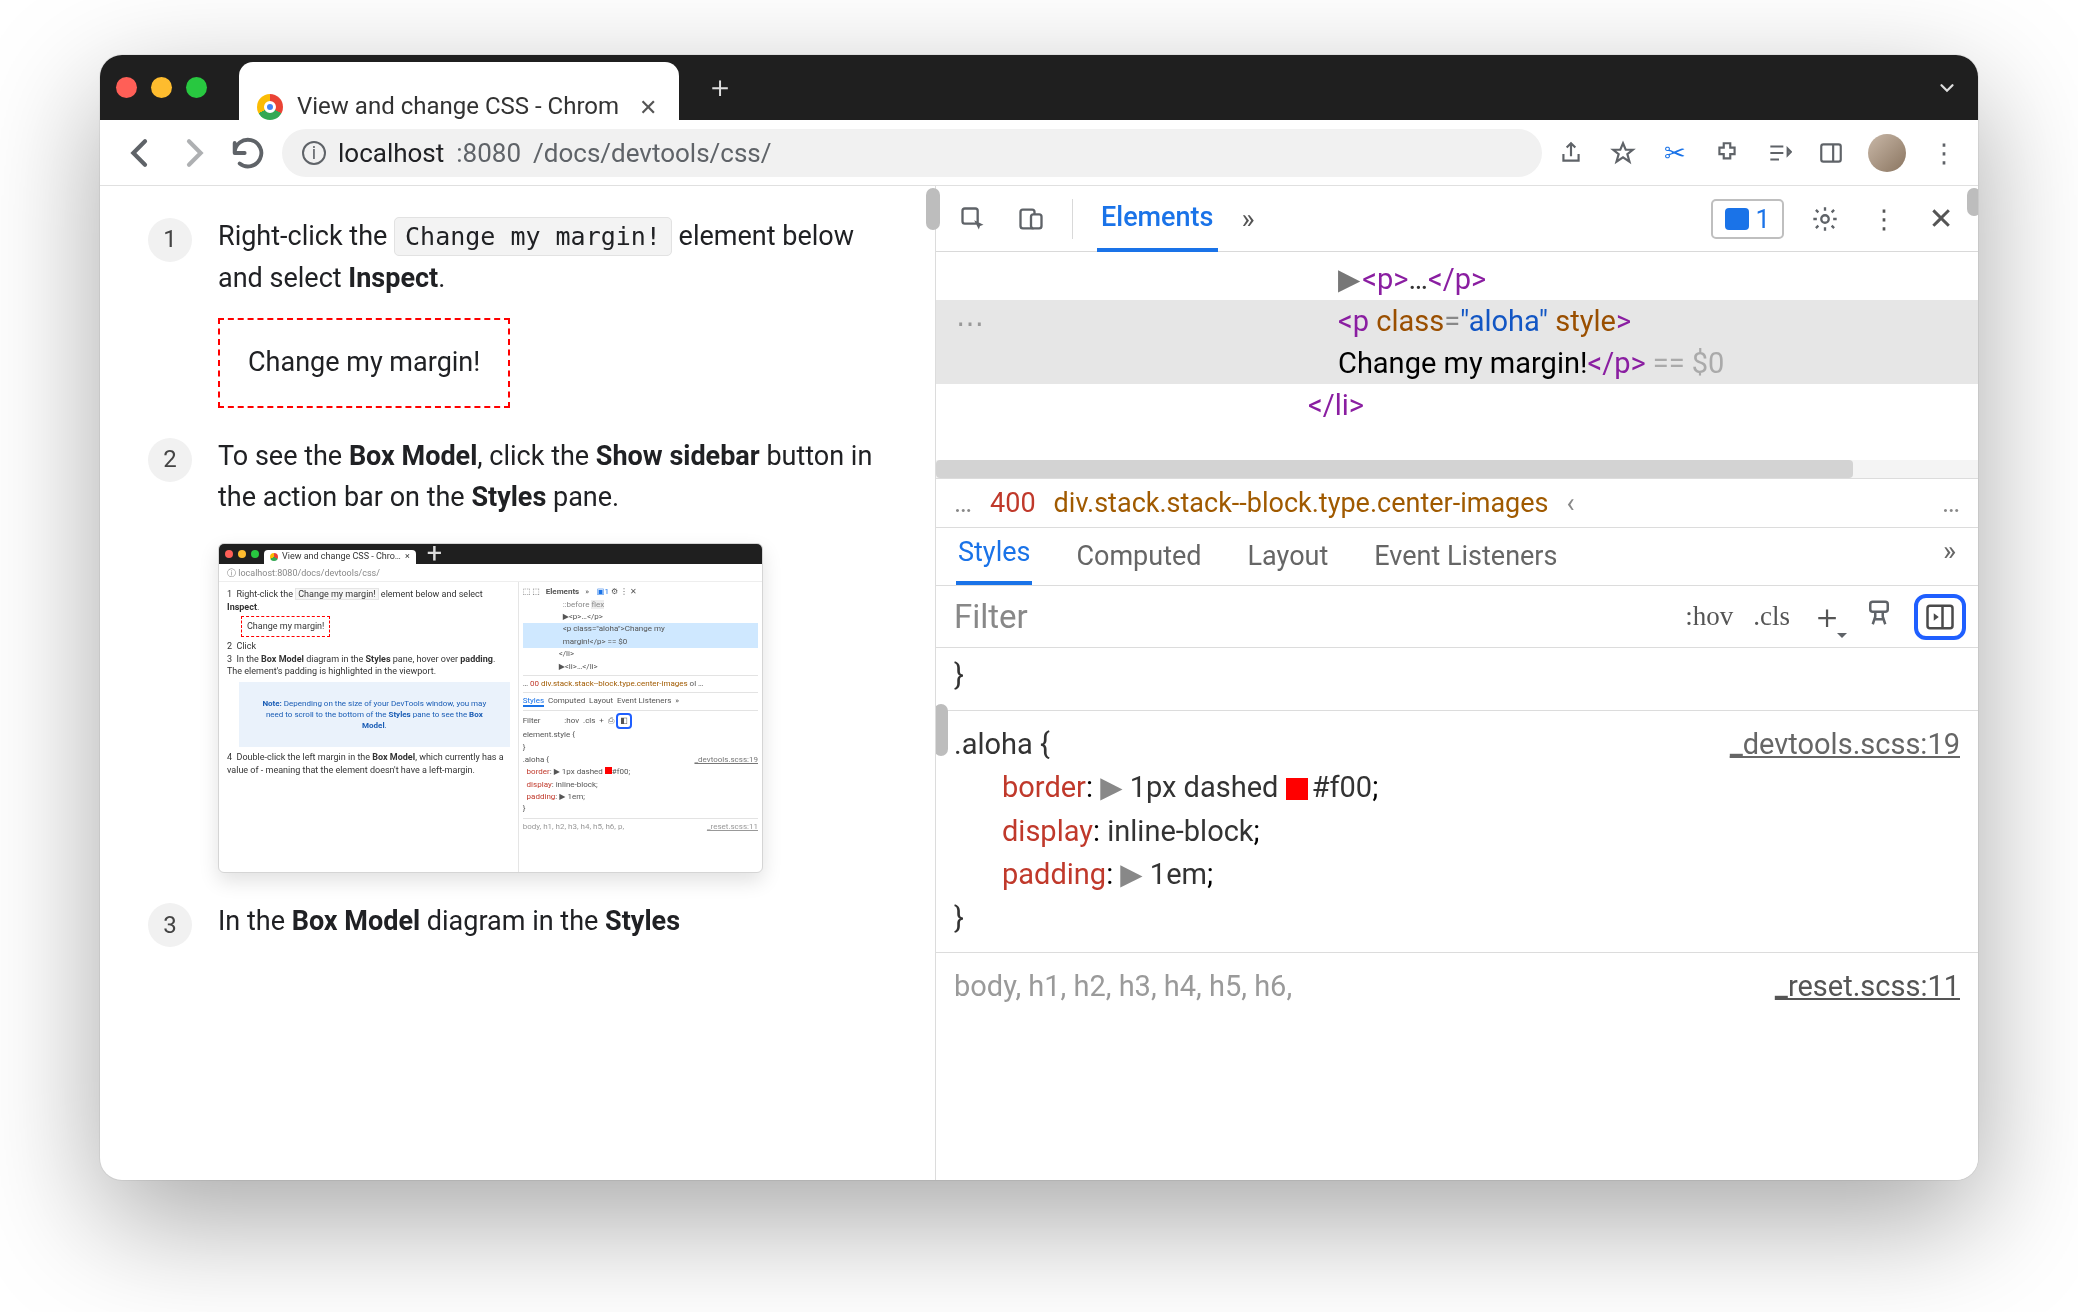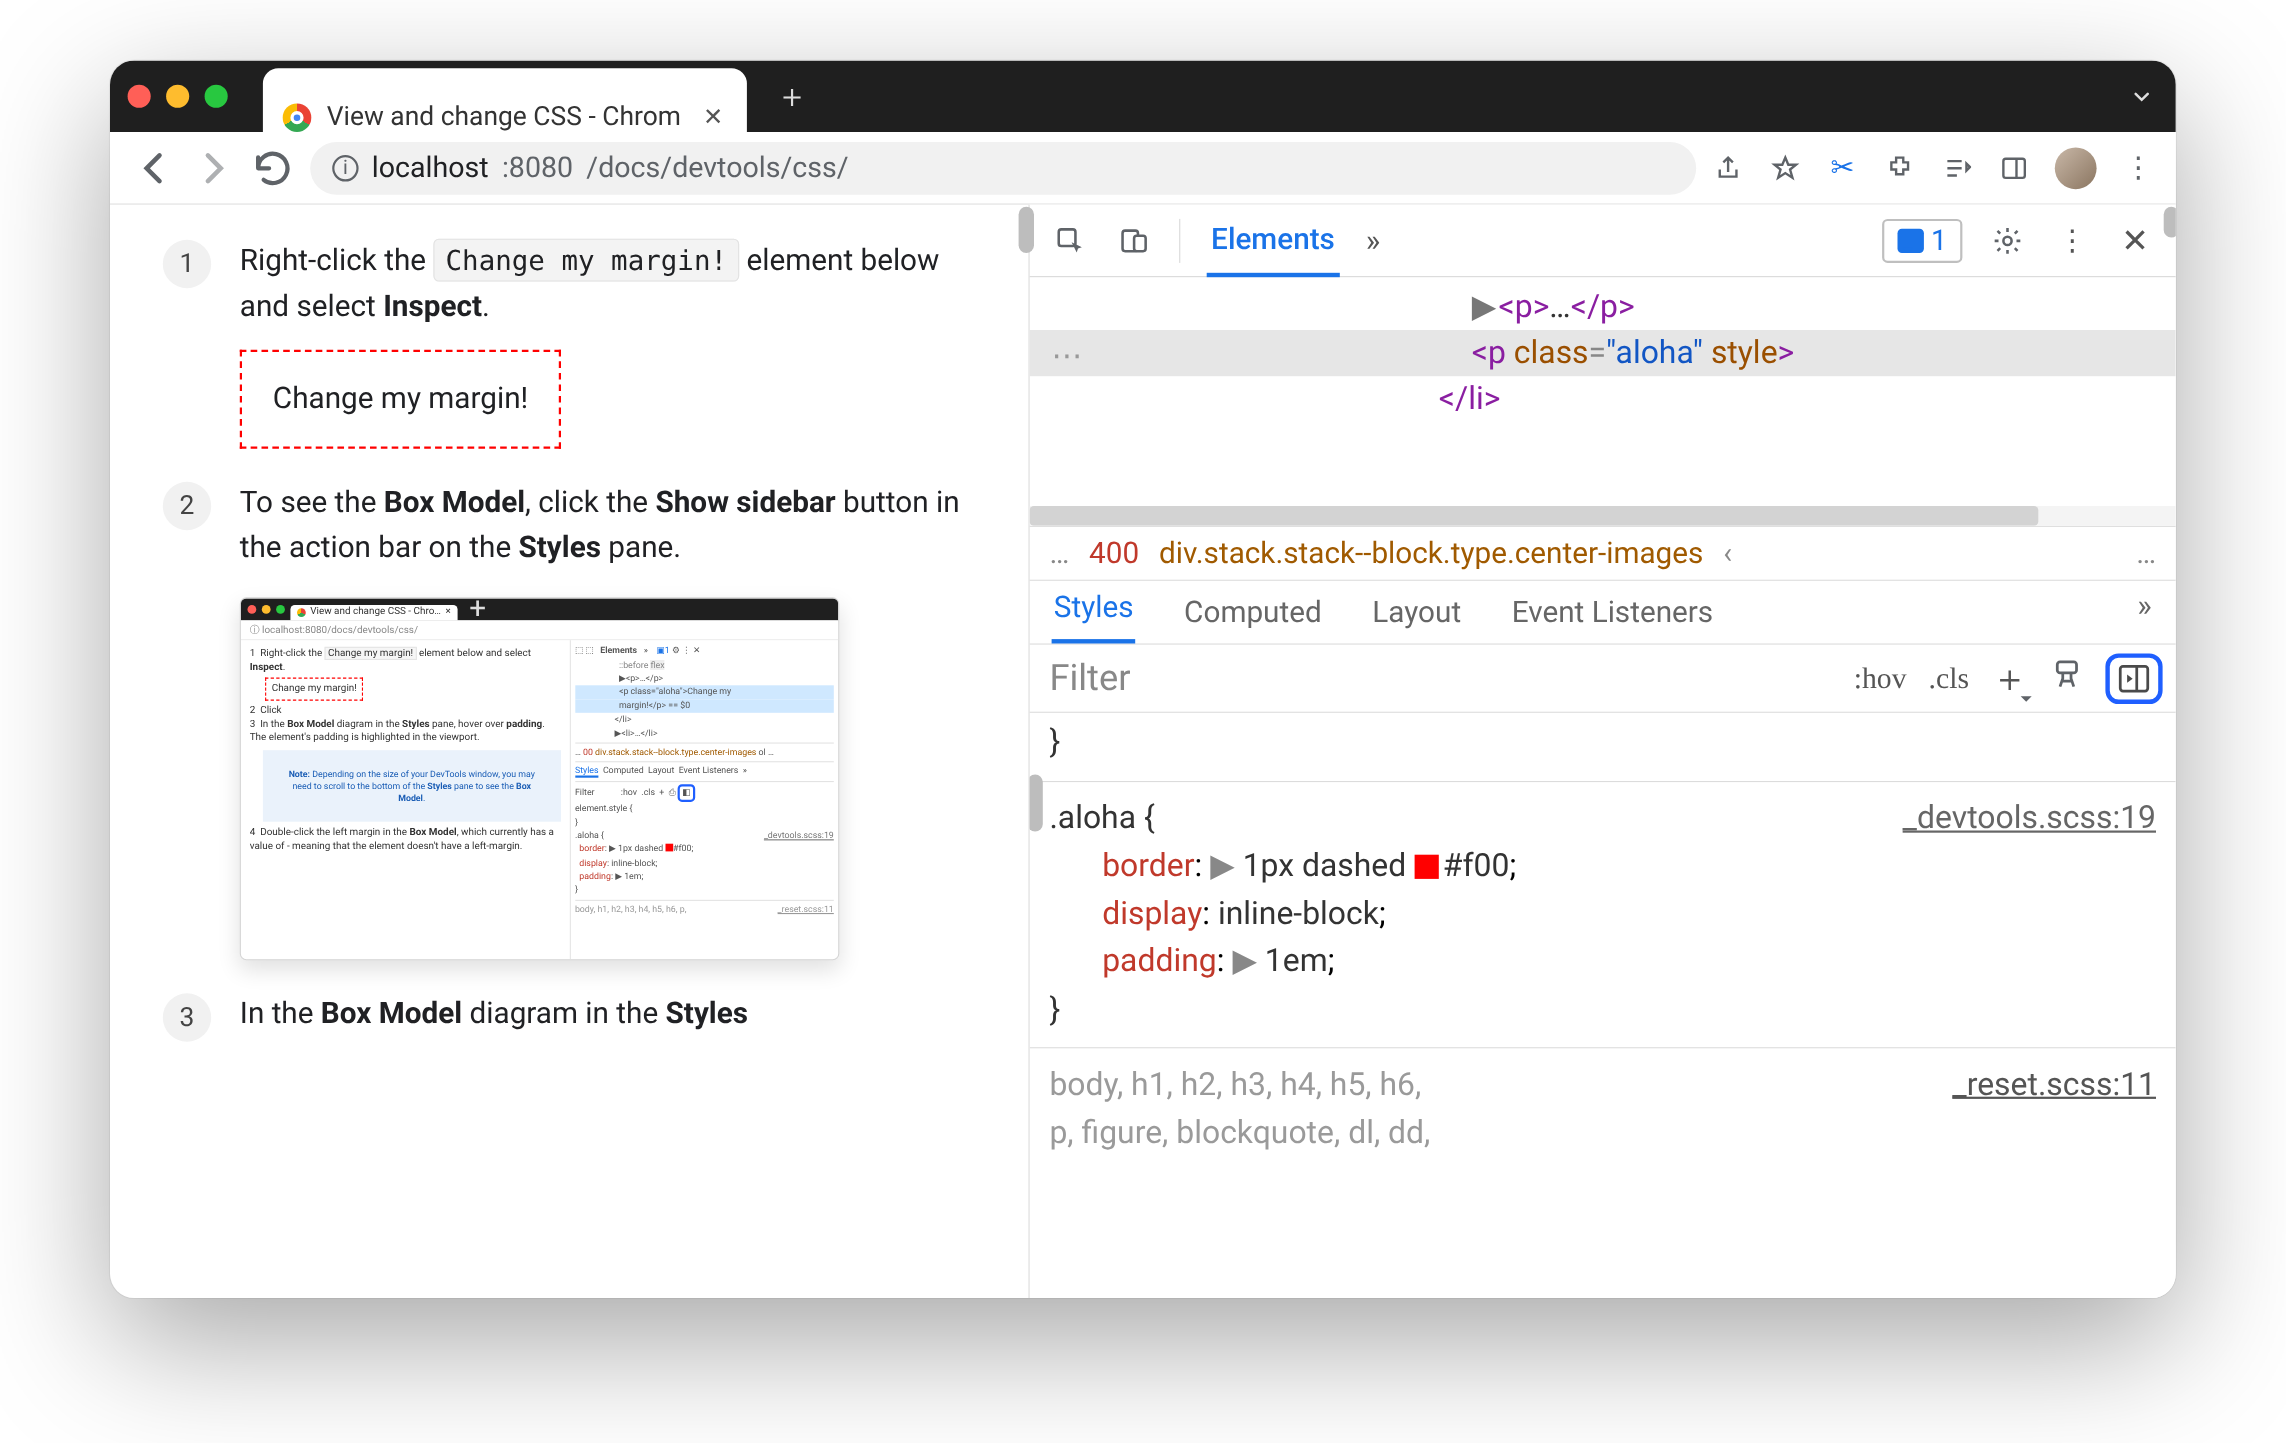--- a/index.html
+++ b/index.html
@@ -329,20 +329,23 @@
           <div class="dt-ico kebab">⋮</div>
           <div class="dt-ico dt-close">✕</div>
         </div>
 
         <div class="dom">
           <span class="ell">⋯</span>
           <div class="row"><span class="tri">▶</span><span class="tag">&lt;p&gt;</span><span>…</span><span class="tag">&lt;/p&gt;</span></div>
           <div class="row sel">
             <span class="tag">&lt;p </span><span class="attrn">class</span><span class="eq">=</span><span class="attrv">"aloha"</span> <span class="attrn">style</span><span class="tag">&gt;</span>
           </div>
+          <div class="row sel">
+            <span class="txt">Change my margin!</span><span class="tag">&lt;/p&gt;</span><span class="eqdlr"> == </span><span class="eqdlr">$0</span>
+          </div>
           <div class="row" style="padding-left:372px"><span class="tag">&lt;/li&gt;</span></div>
           <div class="scrollbar">
               <div class="scrollthumb"></div>
             </div>
         </div>
 
         <div class="crumb">
           <span class="dots">…</span>
           <span class="num">400</span>
           <span class="path2">div.stack.stack--block.type.center-images</span>
@@ -389,21 +392,20 @@
               <span class="prop">border</span>: <span class="tri2">▶ </span><span class="val">1px dashed </span><span class="swatch"></span><span class="val">#f00</span>;<br>
               <span class="prop">display</span>: <span class="val">inline-block</span>;<br>
               <span class="prop">padding</span>: <span class="tri2">▶ </span><span class="val">1em</span>;
             </div>
             <div class="sel2">}</div>
           </div>
           <div class="sep"></div>
           <div class="block faded">
             <span>body, h1, h2, h3, h4, h5, h6,</span>
             <span class="link" style="color:#555">_reset.scss:11</span><br>
-            <span>p, figure, blockquote, dl, dd,</span>
           </div>
         </div>
 
         <div class="v-scroll2" style="top:2px;left:-10px"></div>
       </div>
     </div>
 
   </div>
 </div>
 

